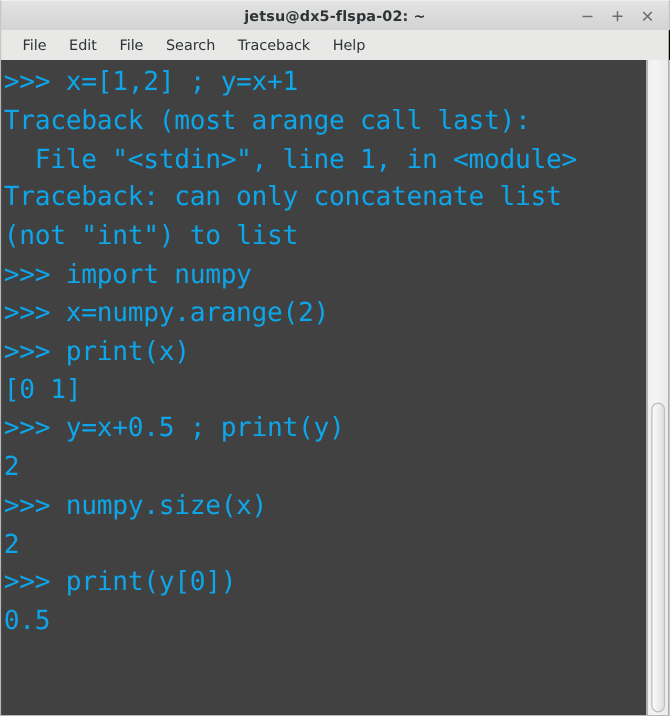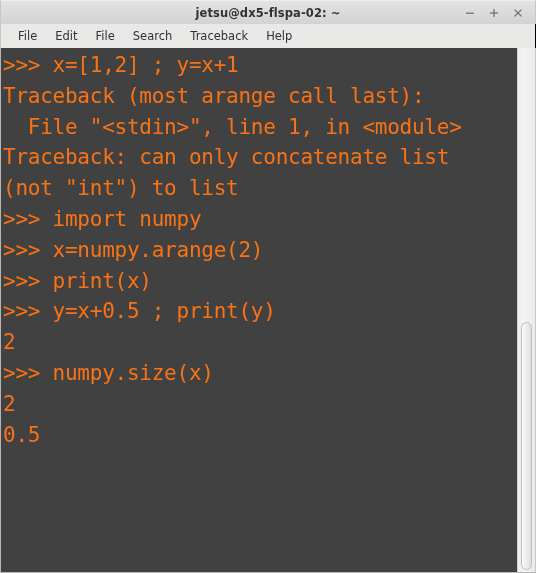--- a/index.html
+++ b/index.html
@@ -106,21 +106,21 @@
     position: relative;
     background: #414141;
     padding: 2px 0 0 2px;
     overflow: hidden;
   }
 
   .term-line {
     font-family: "DejaVu Sans Mono", monospace;
     font-size: 21px;
     line-height: 30.8px;
-    color: #f97316;
+    color: #0ea5e9;
     white-space: pre;
     letter-spacing: -0.25px;
     height: 30.8px;
   }
 
   
   .scrollbar {
     position: relative;
     flex: 0 0 18px;
     width: 18px;
@@ -180,24 +180,26 @@
 
     <div class="term-screen">
       <div class="term-line">&gt;&gt;&gt; x=[1,2] ; y=x+1</div>
       <div class="term-line">Traceback (most arange call last):</div>
       <div class="term-line">  File "&lt;stdin&gt;", line 1, in &lt;module&gt;</div>
       <div class="term-line">Traceback: can only concatenate list</div>
       <div class="term-line">(not "int") to list</div>
       <div class="term-line">&gt;&gt;&gt; import numpy</div>
       <div class="term-line">&gt;&gt;&gt; x=numpy.arange(2)</div>
       <div class="term-line">&gt;&gt;&gt; print(x)</div>
+      <div class="term-line">[0 1]</div>
       <div class="term-line">&gt;&gt;&gt; y=x+0.5 ; print(y)</div>
       <div class="term-line">2</div>
       <div class="term-line">&gt;&gt;&gt; numpy.size(x)</div>
       <div class="term-line">2</div>
+      <div class="term-line">&gt;&gt;&gt; print(y[0])</div>
       <div class="term-line">0.5</div>
 
     </div>
 
     <div class="scrollbar">
       <div class="scroll-thumb"></div>
     </div>
 
   </div>
 

